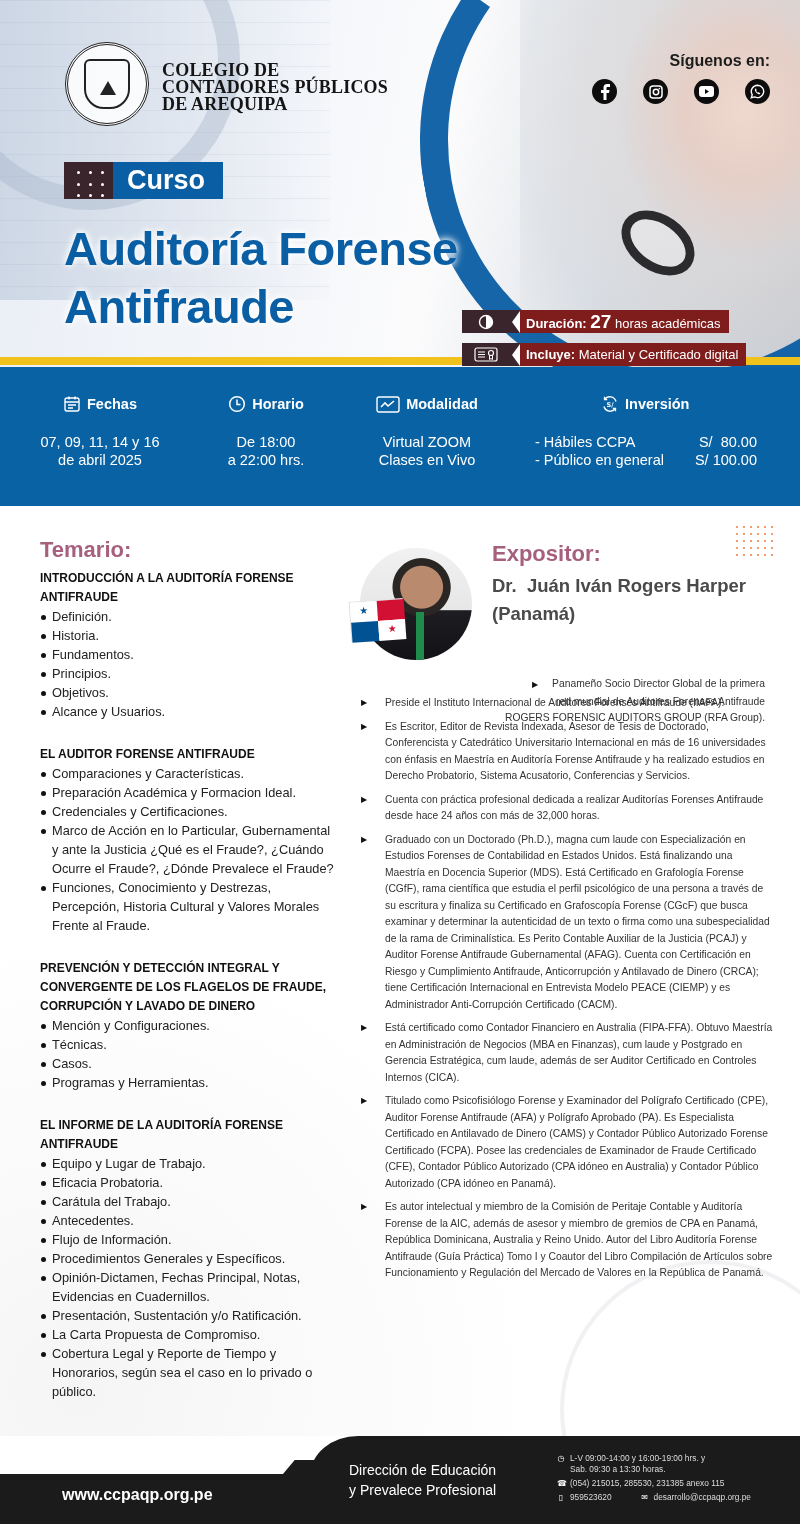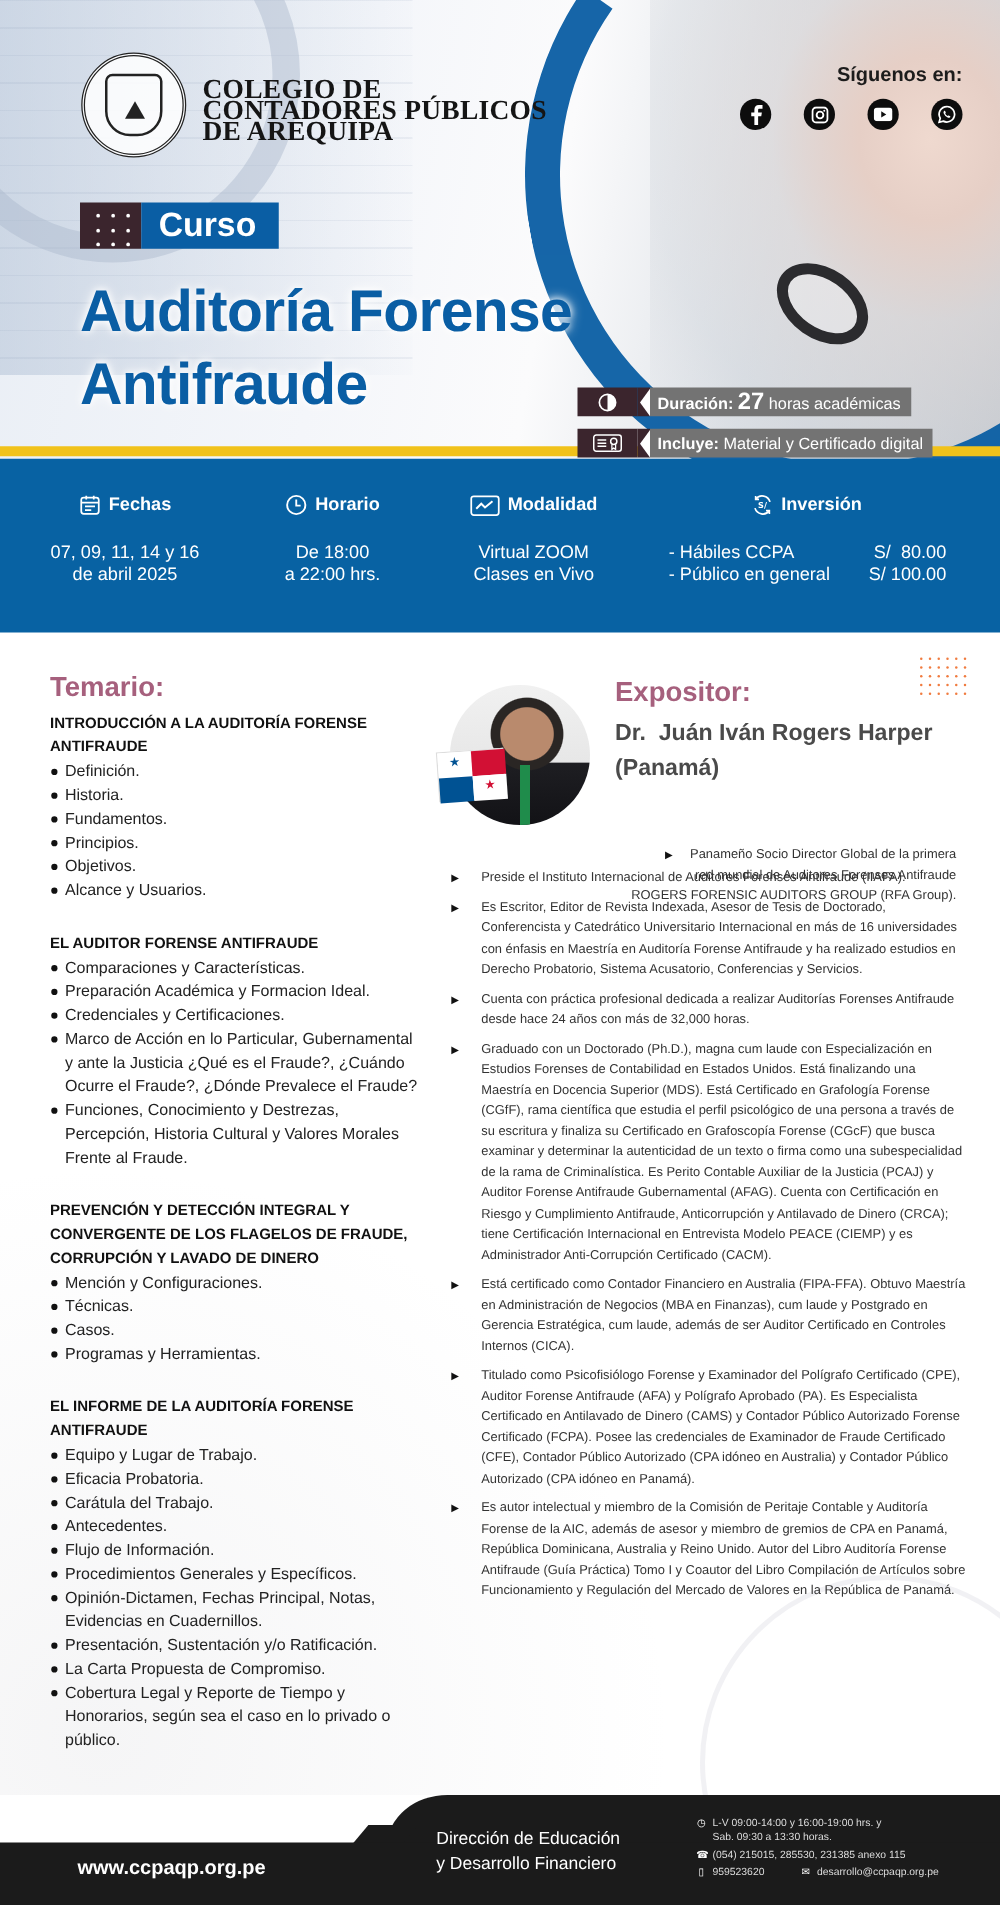--- a/index.html
+++ b/index.html
@@ -23,42 +23,42 @@
   .hero-arc { position: absolute; left: 420px; top: -120px; width: 520px; height: 520px; border-radius: 50%;
     border: 28px solid #0a5ea4; border-right-color: transparent; border-top-color: transparent; transform: rotate(-10deg); opacity: 0.95; }
   .hero-yellow { position: absolute; left: 0; top: 357px; width: 800px; height: 8px; background: #f1c21b; }
 
   .logo { position: absolute; left: 65px; top: 42px; width: 84px; height: 84px; border-radius: 50%;
     border: 3px double #222; background: rgba(255,255,255,0.85); display: flex; align-items: center; justify-content: center; }
   .logo-inner { width: 46px; height: 50px; border: 2px solid #222; border-radius: 6px 6px 20px 20px; position: relative; }
   .logo-inner::after { content: ""; position: absolute; left: 14px; top: 20px; width: 0; height: 0;
     border-left: 8px solid transparent; border-right: 8px solid transparent; border-bottom: 14px solid #222; }
   .org-name { position: absolute; left: 162px; top: 62px; font-family: "Liberation Serif", "DejaVu Serif", serif;
-    font-weight: bold; font-size: 22px; line-height: 17px; color: #151515; letter-spacing: 0.2px; }
+    font-weight: bold; font-size: 18px; line-height: 17px; color: #151515; letter-spacing: 0.2px; }
   .org-name div { white-space: nowrap; }
 
   .social { position: absolute; right: 30px; top: 52px; text-align: right; }
   .social-title { font-size: 16px; font-weight: bold; color: #1c1c1c; margin-bottom: 9px; }
   .social-icons { display: flex; gap: 26px; justify-content: flex-end; }
   .soc { width: 25px; height: 25px; border-radius: 50%; background: #0d0d0d; display: flex; align-items: center; justify-content: center; color: #fff; font-weight: bold; font-size: 15px; }
   .soc svg { display: block; }
 
   .course-tag { position: absolute; left: 64px; top: 162px; height: 37px; display: flex; }
   .course-tag .dots { width: 49px; height: 37px; background: #3b252d; display: grid; grid-template-columns: repeat(3, 4px); grid-gap: 7px 8px; padding: 9px 0 0 13px; }
   .course-tag .dots span { width: 3px; height: 3px; background: #fff; border-radius: 50%; }
   .course-tag .label { height: 37px; background: #0a5ea4; color: #fff; font-weight: bold; font-size: 27px; padding: 2px 18px 0 14px; line-height: 33px; }
 
   .title { position: absolute; left: 64px; top: 220px; color: #0a5ea4; font-weight: 900; font-size: 47px; line-height: 58px; letter-spacing: -0.5px;
     text-shadow: 0 0 6px #fff, 0 0 10px #fff; }
   .title div { white-space: nowrap; }
 
   .pill { position: absolute; left: 462px; height: 23px; display: flex; align-items: center; color: #fff; }
   .pill .ico-box { width: 48px; height: 23px; background: #3b252d; display: flex; align-items: center; justify-content: center; }
   .pill .chev { width: 0; height: 0; border-top: 11.5px solid transparent; border-bottom: 11.5px solid transparent; border-right: 8px solid #fff; }
-  .pill .text { height: 23px; background: #737373; padding: 0 8px 0 6px; font-size: 13px; line-height: 23px; white-space: nowrap; }
+  .pill .text { height: 23px; background: #7f1d1d; padding: 0 8px 0 6px; font-size: 13px; line-height: 23px; white-space: nowrap; }
   .pill .text b { font-weight: bold; }
   .pill .text .big { font-size: 19px; font-weight: bold; }
 
   
   .info { position: absolute; left: 0; top: 367px; width: 800px; height: 139px; background: #0862a3; color: #fff; }
   .info-col { position: absolute; top: 26px; text-align: center; }
   .info-head { display: flex; align-items: center; justify-content: center; gap: 6px; font-weight: bold; font-size: 14.5px; height: 22px; }
   .info-head svg { display: block; }
   .info-body { margin-top: 18px; font-size: 14.5px; line-height: 18px; }
   .price-row { display: flex; justify-content: space-between; width: 222px; text-align: left; }
@@ -416,21 +416,21 @@
   <li>Está certificado como Contador Financiero en Australia (FIPA-FFA). Obtuvo Maestría en Administración de Negocios (MBA en Finanzas), cum laude y Postgrado en Gerencia Estratégica, cum laude, además de ser Auditor Certificado en Controles Internos (CICA).</li>
   <li>Titulado como Psicofisiólogo Forense y Examinador del Polígrafo Certificado (CPE), Auditor Forense Antifraude (AFA) y Polígrafo Aprobado (PA). Es Especialista Certificado en Antilavado de Dinero (CAMS) y Contador Público Autorizado Forense Certificado (FCPA). Posee las credenciales de Examinador de Fraude Certificado (CFE), Contador Público Autorizado (CPA idóneo en Australia) y Contador Público Autorizado (CPA idóneo en Panamá).</li>
   <li>Es autor intelectual y miembro de la Comisión de Peritaje Contable y Auditoría Forense de la AIC, además de asesor y miembro de gremios de CPA en Panamá, República Dominicana, Australia y Reino Unido. Autor del Libro Auditoría Forense Antifraude (Guía Práctica) Tomo I y Coautor del Libro Compilación de Artículos sobre Funcionamiento y Regulación del Mercado de Valores en la República de Panamá.</li>
 </ul>
 
 <div class="footer-tab"></div>
 <div class="footer-dark"></div>
 <a class="footer-url">www.ccpaqp.org.pe</a>
 <div class="footer-dir">
   <div>Dirección de Educación</div>
-  <div>y Desarrollo Financiero</div>
+  <div>y Prevalece Profesional</div>
 </div>
 <div class="footer-contact">
   <div class="row">
     <span class="ic">◷</span>
     <div>
       <div>L-V 09:00-14:00 y 16:00-19:00 hrs. y</div>
       <div>Sab. 09:30 a 13:30 horas.</div>
     </div>
   </div>
   <div class="row">

